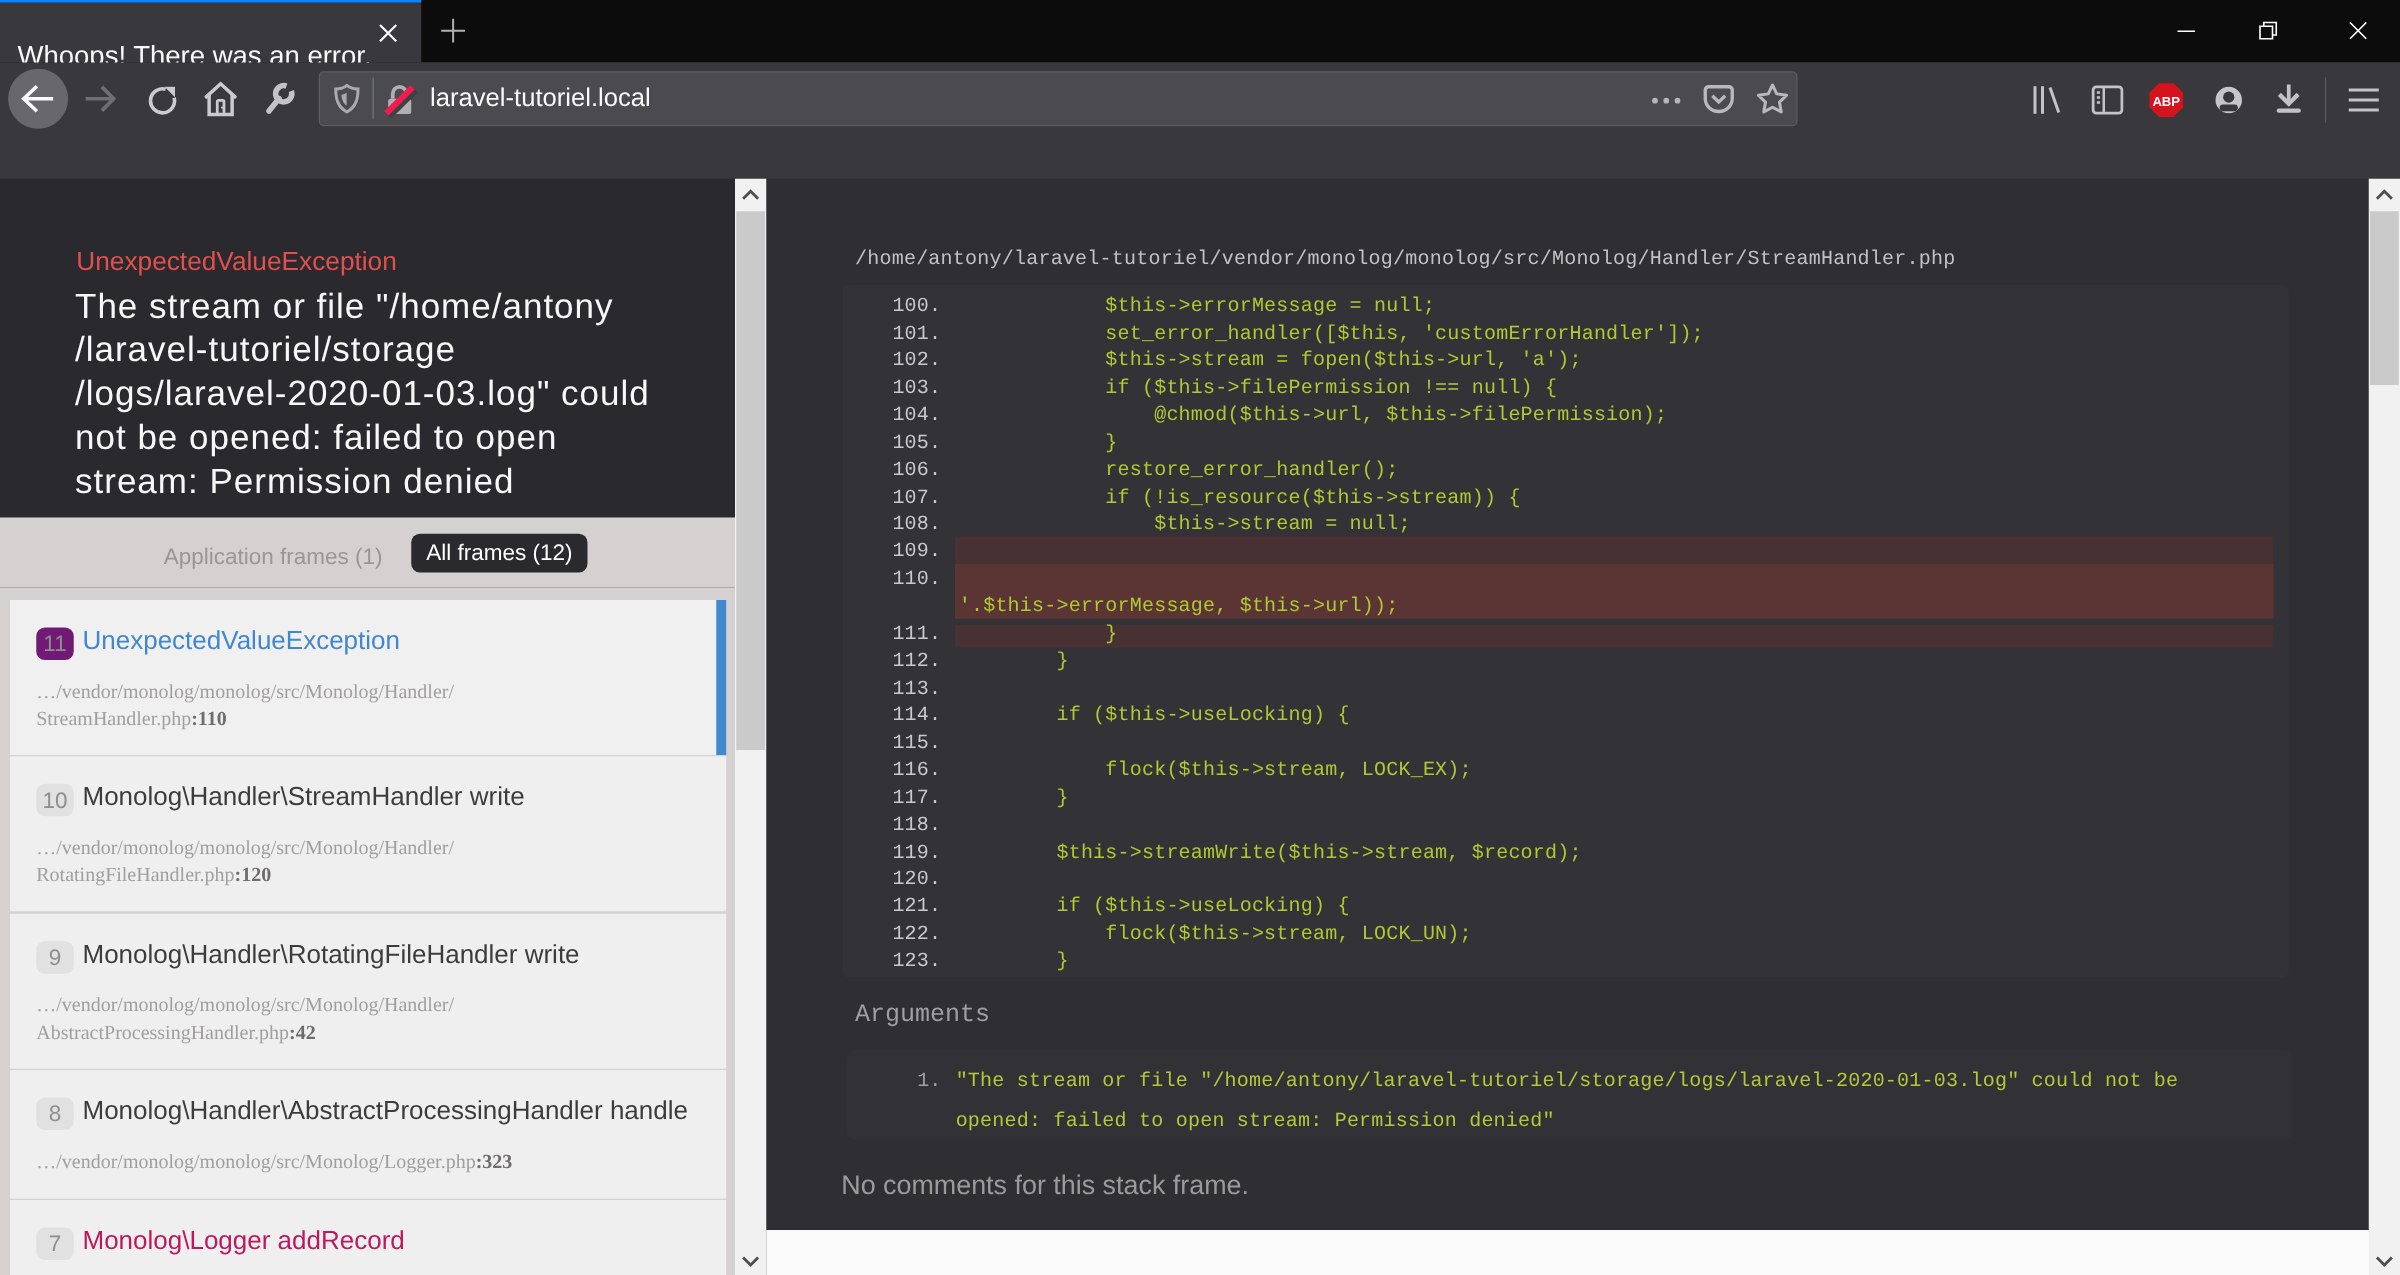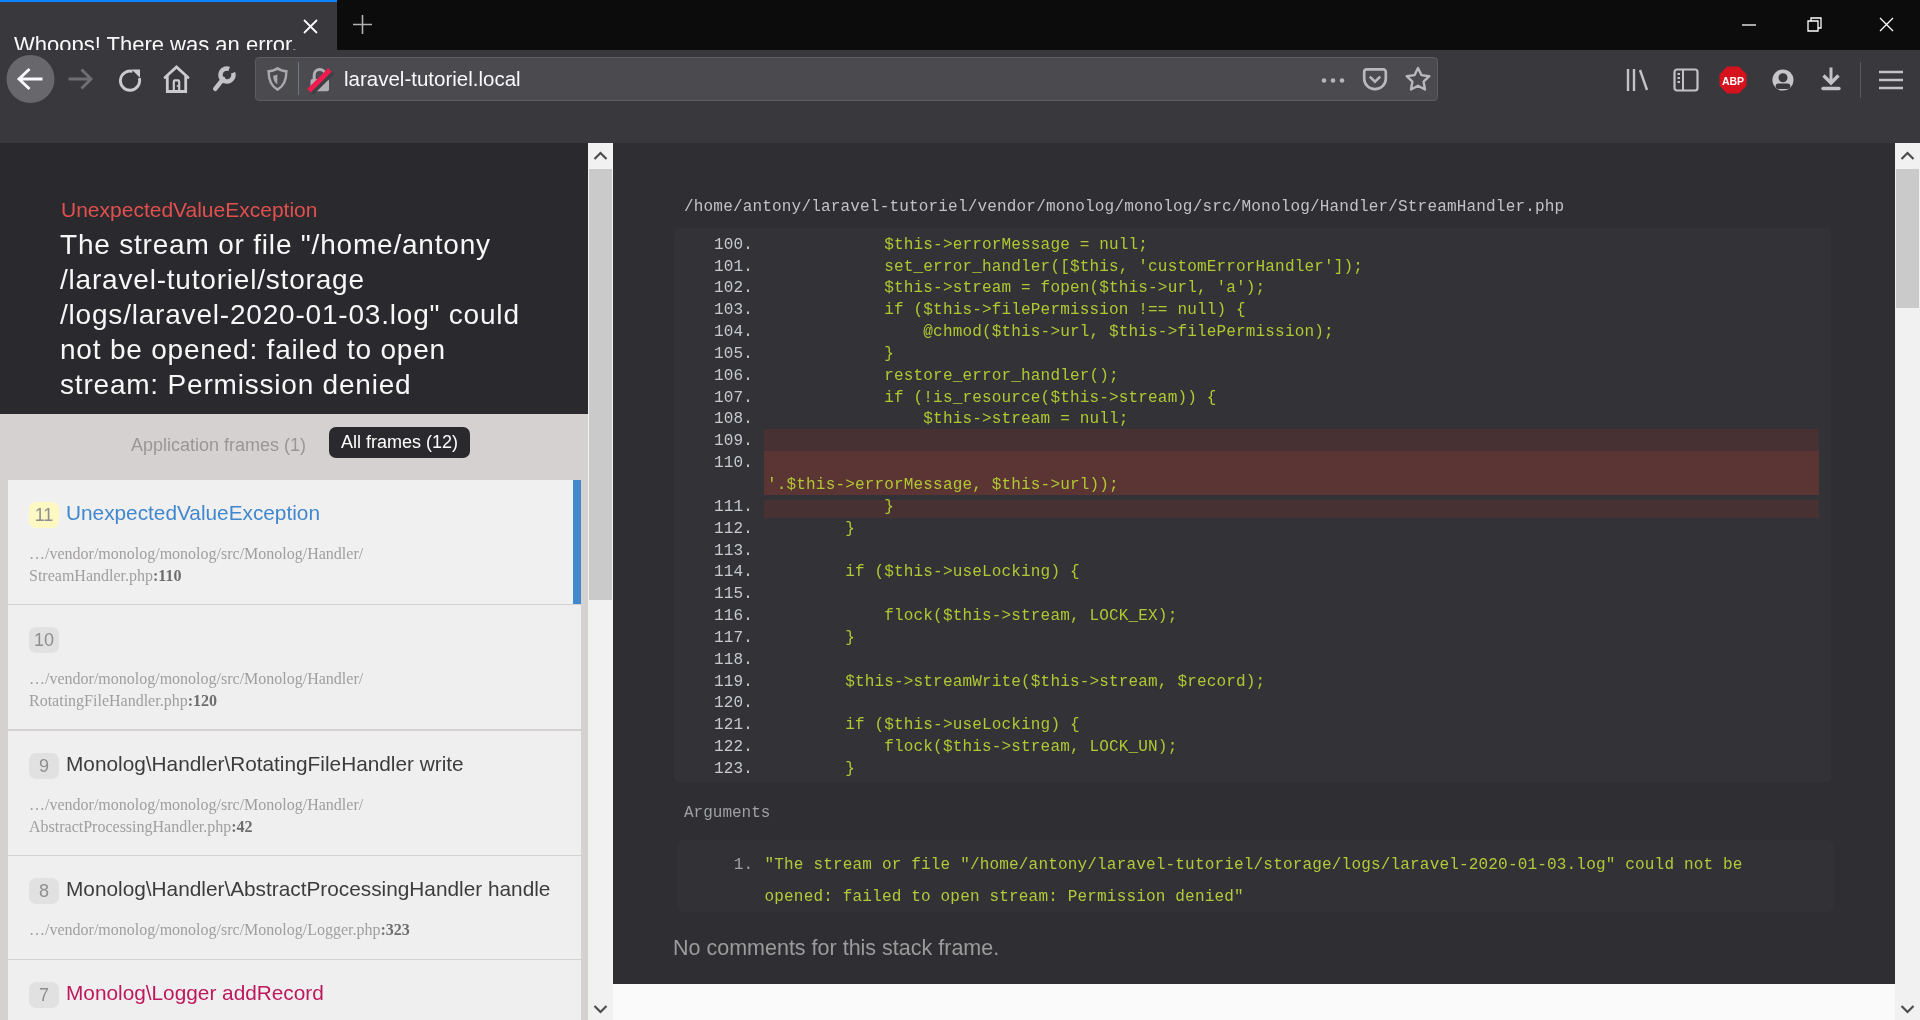--- a/index.html
+++ b/index.html
@@ -18,41 +18,41 @@
 #excmsg { position:absolute; left:60px; top:228px; font-size:28px; line-height:34.9px; color:#f7f7f7; letter-spacing:0.8px; }
 #ltabs { position:absolute; left:0; top:414px; width:588px; height:56px; background:#d5d1d0; }
 #apptab { position:absolute; left:131px; top:436px; font-size:18px; line-height:18px; color:#999795; }
 #alltab { position:absolute; left:329px; top:427px; width:141px; height:31px; background:#2a2a2e; border-radius:7px;
    color:#fff; font-size:18px; line-height:31px; text-align:center; }
 #lframes { position:absolute; left:0; top:470px; width:588px; height:550px; background:#d5d1d0; }
 .frame { position:absolute; left:8px; width:573px; background:#efefef; }
 .frame.active { background:#f1f0f1; border-right:8px solid #4288ce; }
 .fbadge { position:absolute; left:21px; top:22.3px; width:30px; height:26px; background:#e2e1e1; border-radius:7px;
   color:#8e8e8e; font-size:18px; line-height:26px; text-align:center; }
-.frame.active .fbadge { background:#fef9c3; }
+.frame.active .fbadge { background:#701a75; }
 .ftitle { position:absolute; left:58px; top:21.2px; font-size:20.8px; line-height:23.2px; white-space:pre; }
 .fpath { position:absolute; left:21px; top:63.5px; font-family:Liberation Serif, serif; font-size:16px;
   line-height:22px; color:#a09e9f; white-space:pre; }
 .fpath b { color:#6e6c6d; }
 
 .sbtrack { position:absolute; width:25px; background:#f1f1f1; }
 .sbthumb { position:absolute; width:23px; background:#cacaca; }
 
 #rpanel { position:absolute; left:613px; top:143px; width:1283px; height:840.5px; background:#2f2e32; }
 #rwhite { position:absolute; left:613px; top:983.5px; width:1283px; height:36.5px; background:#fafafa; }
 #fpathhdr { position:absolute; left:684px; top:196px; font-family:"Liberation Mono",monospace; font-weight:normal;
   font-size:16px; line-height:22px; color:#c2c2c4; letter-spacing:0.18px; }
 #codeblock { position:absolute; left:674px; top:228px; width:1157px; height:553.5px; background:#333237; border-radius:5px; }
 .hl { position:absolute; left:764px; width:1055px; }
 .crow { position:absolute; left:674px; width:1157px; height:22px; font-family:Liberation Mono, monospace;
   font-size:16px; line-height:22px; white-space:pre; letter-spacing:0.17px; }
 .ln { position:absolute; left:0; width:79px; text-align:right; color:#c6c9cd; }
 .cd { position:absolute; left:93px; color:#b1c832; }
 .cm { color:#e4e4e6; }
-#argshdr { position:absolute; left:684px; top:802px; font-family:"Liberation Mono",monospace; font-size:16px;
+#argshdr { position:absolute; left:684px; top:802px; font-family:"Liberation Mono",monospace; font-size:20px;
   line-height:22px; color:#9ea0a2; }
 #argsbox { position:absolute; left:676.5px; top:839.5px; width:1157px; height:72px; background:#323136; border-radius:7px; }
 #argnum { position:absolute; left:674px; top:854px; width:79px; text-align:right; font-family:"Liberation Mono",monospace;
   font-size:16px; line-height:22px; color:#9ea0a2; }
 #argstr { position:absolute; left:764.5px; top:849px; font-family:"Liberation Mono",monospace; font-size:16px;
   line-height:32.4px; color:#b4c93a; white-space:pre; letter-spacing:0.18px; }
 #nocomments { position:absolute; left:673px; top:936px; font-size:21.5px; color:#9b9b9b; }
 </style></head>
 <body>
 
@@ -166,20 +166,21 @@
 <div id="apptab">Application frames (1)</div>
 <div id="alltab">All frames (12)</div>
 <div id="lframes"></div>
 <div class="frame active" style="top:479.5px;height:124.5px">
     <div class="fbadge">11</div>
     <div class="ftitle" style="color:#4187cd">UnexpectedValueException</div>
     <div class="fpath">…/vendor/monolog/monolog/src/Monolog/Handler/<br>StreamHandler.php<b>:110</b></div>
   </div>
 <div class="frame" style="top:604.5px;height:124.5px">
     <div class="fbadge">10</div>
+    <div class="ftitle" style="color:#3c3c3c">Monolog\Handler\StreamHandler write</div>
     <div class="fpath">…/vendor/monolog/monolog/src/Monolog/Handler/<br>RotatingFileHandler.php<b>:120</b></div>
   </div>
 <div class="frame" style="top:730.5px;height:124.5px">
     <div class="fbadge">9</div>
     <div class="ftitle" style="color:#3c3c3c">Monolog\Handler\RotatingFileHandler write</div>
     <div class="fpath">…/vendor/monolog/monolog/src/Monolog/Handler/<br>AbstractProcessingHandler.php<b>:42</b></div>
   </div>
 <div class="frame" style="top:855.5px;height:103.5px">
     <div class="fbadge">8</div>
     <div class="ftitle" style="color:#3c3c3c">Monolog\Handler\AbstractProcessingHandler handle</div>

